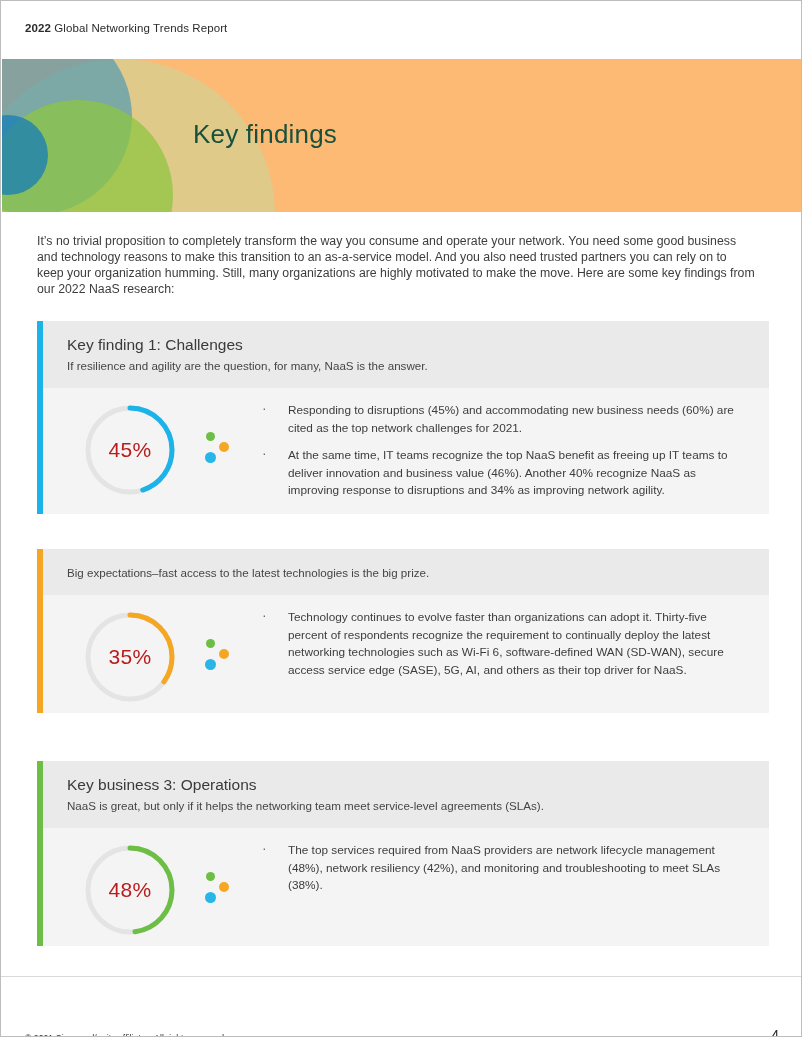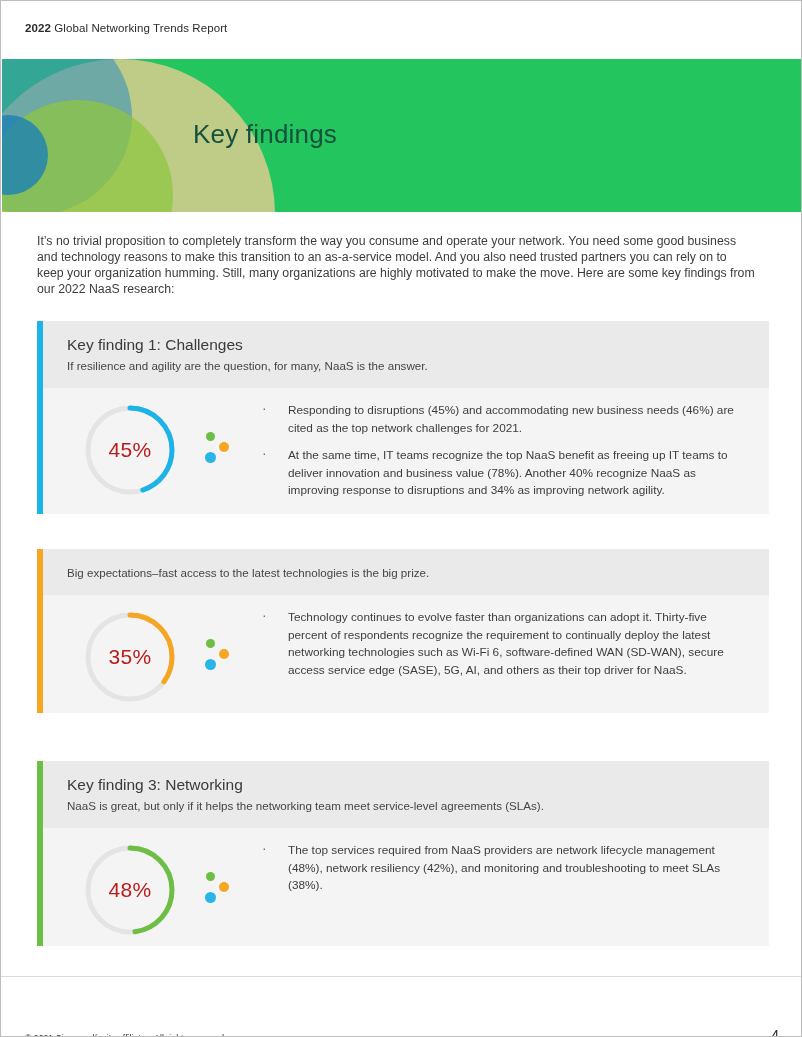--- a/index.html
+++ b/index.html
@@ -33,21 +33,21 @@
     letter-spacing: .1px;
   }
   .runhead .year { font-weight: bold; }
 
   
   .banner {
     position: absolute;
     left: 1px; top: 58px;
     width: 800px;
     height: 153px;
-    background: #22c55e;
+    background: #fdba74;
     overflow: hidden;
   }
   .banner svg { position: absolute; left: 0; top: 0; }
   .banner-title {
     position: absolute;
     left: 191px;
     top: 60px;
     font-size: 26px;
     color: #17503c;
     letter-spacing: .2px;
@@ -238,22 +238,22 @@
           </svg>
           <div class="donut-val">45%</div>
           <div class="dots">
             <i class="dot-g"></i>
             <i class="dot-o"></i>
             <i class="dot-b"></i>
           </div>
         </div>
         <div class="bullets">
           <ul>
-            <li>Responding to disruptions (45%) and accommodating new business needs (46%) are cited as the top network challenges for 2021.</li>
-            <li>At the same time, IT teams recognize the top NaaS benefit as freeing up IT teams to deliver innovation and business value (78%). Another 40% recognize NaaS as improving response to disruptions and 34% as improving network agility.</li>
+            <li>Responding to disruptions (45%) and accommodating new business needs (60%) are cited as the top network challenges for 2021.</li>
+            <li>At the same time, IT teams recognize the top NaaS benefit as freeing up IT teams to deliver innovation and business value (46%). Another 40% recognize NaaS as improving response to disruptions and 34% as improving network agility.</li>
           </ul>
         </div>
       </div>
     </div>
   </div>
 
   <div class="finding" style="top:548px;">
     <div class="accent" style="background:#f5a623;"></div>
     <div class="card-body">
       <div class="card-head">
@@ -278,21 +278,21 @@
           </ul>
         </div>
       </div>
     </div>
   </div>
 
   <div class="finding" style="top:760px;">
     <div class="accent" style="background:#6cbe45;"></div>
     <div class="card-body">
       <div class="card-head">
-        <div class="h">Key finding 3: Networking</div>
+        <div class="h">Key business 3: Operations</div>
         <div class="sub">NaaS is great, but only if it helps the networking team meet service-level agreements (SLAs).</div>
       </div>
       <div class="card-main">
         <div class="stat">
           <svg class="donut" width="96" height="96" viewBox="0 0 96 96">
             <circle cx="48" cy="48" r="42" fill="none" stroke="#e4e4e4" stroke-width="5"></circle>
             <circle cx="48" cy="48" r="42" fill="none" stroke="#6cbe45" stroke-width="5" stroke-linecap="round" stroke-dasharray="126.67 137.17" transform="rotate(-90 48 48)"></circle>
           </svg>
           <div class="donut-val">48%</div>
           <div class="dots">

